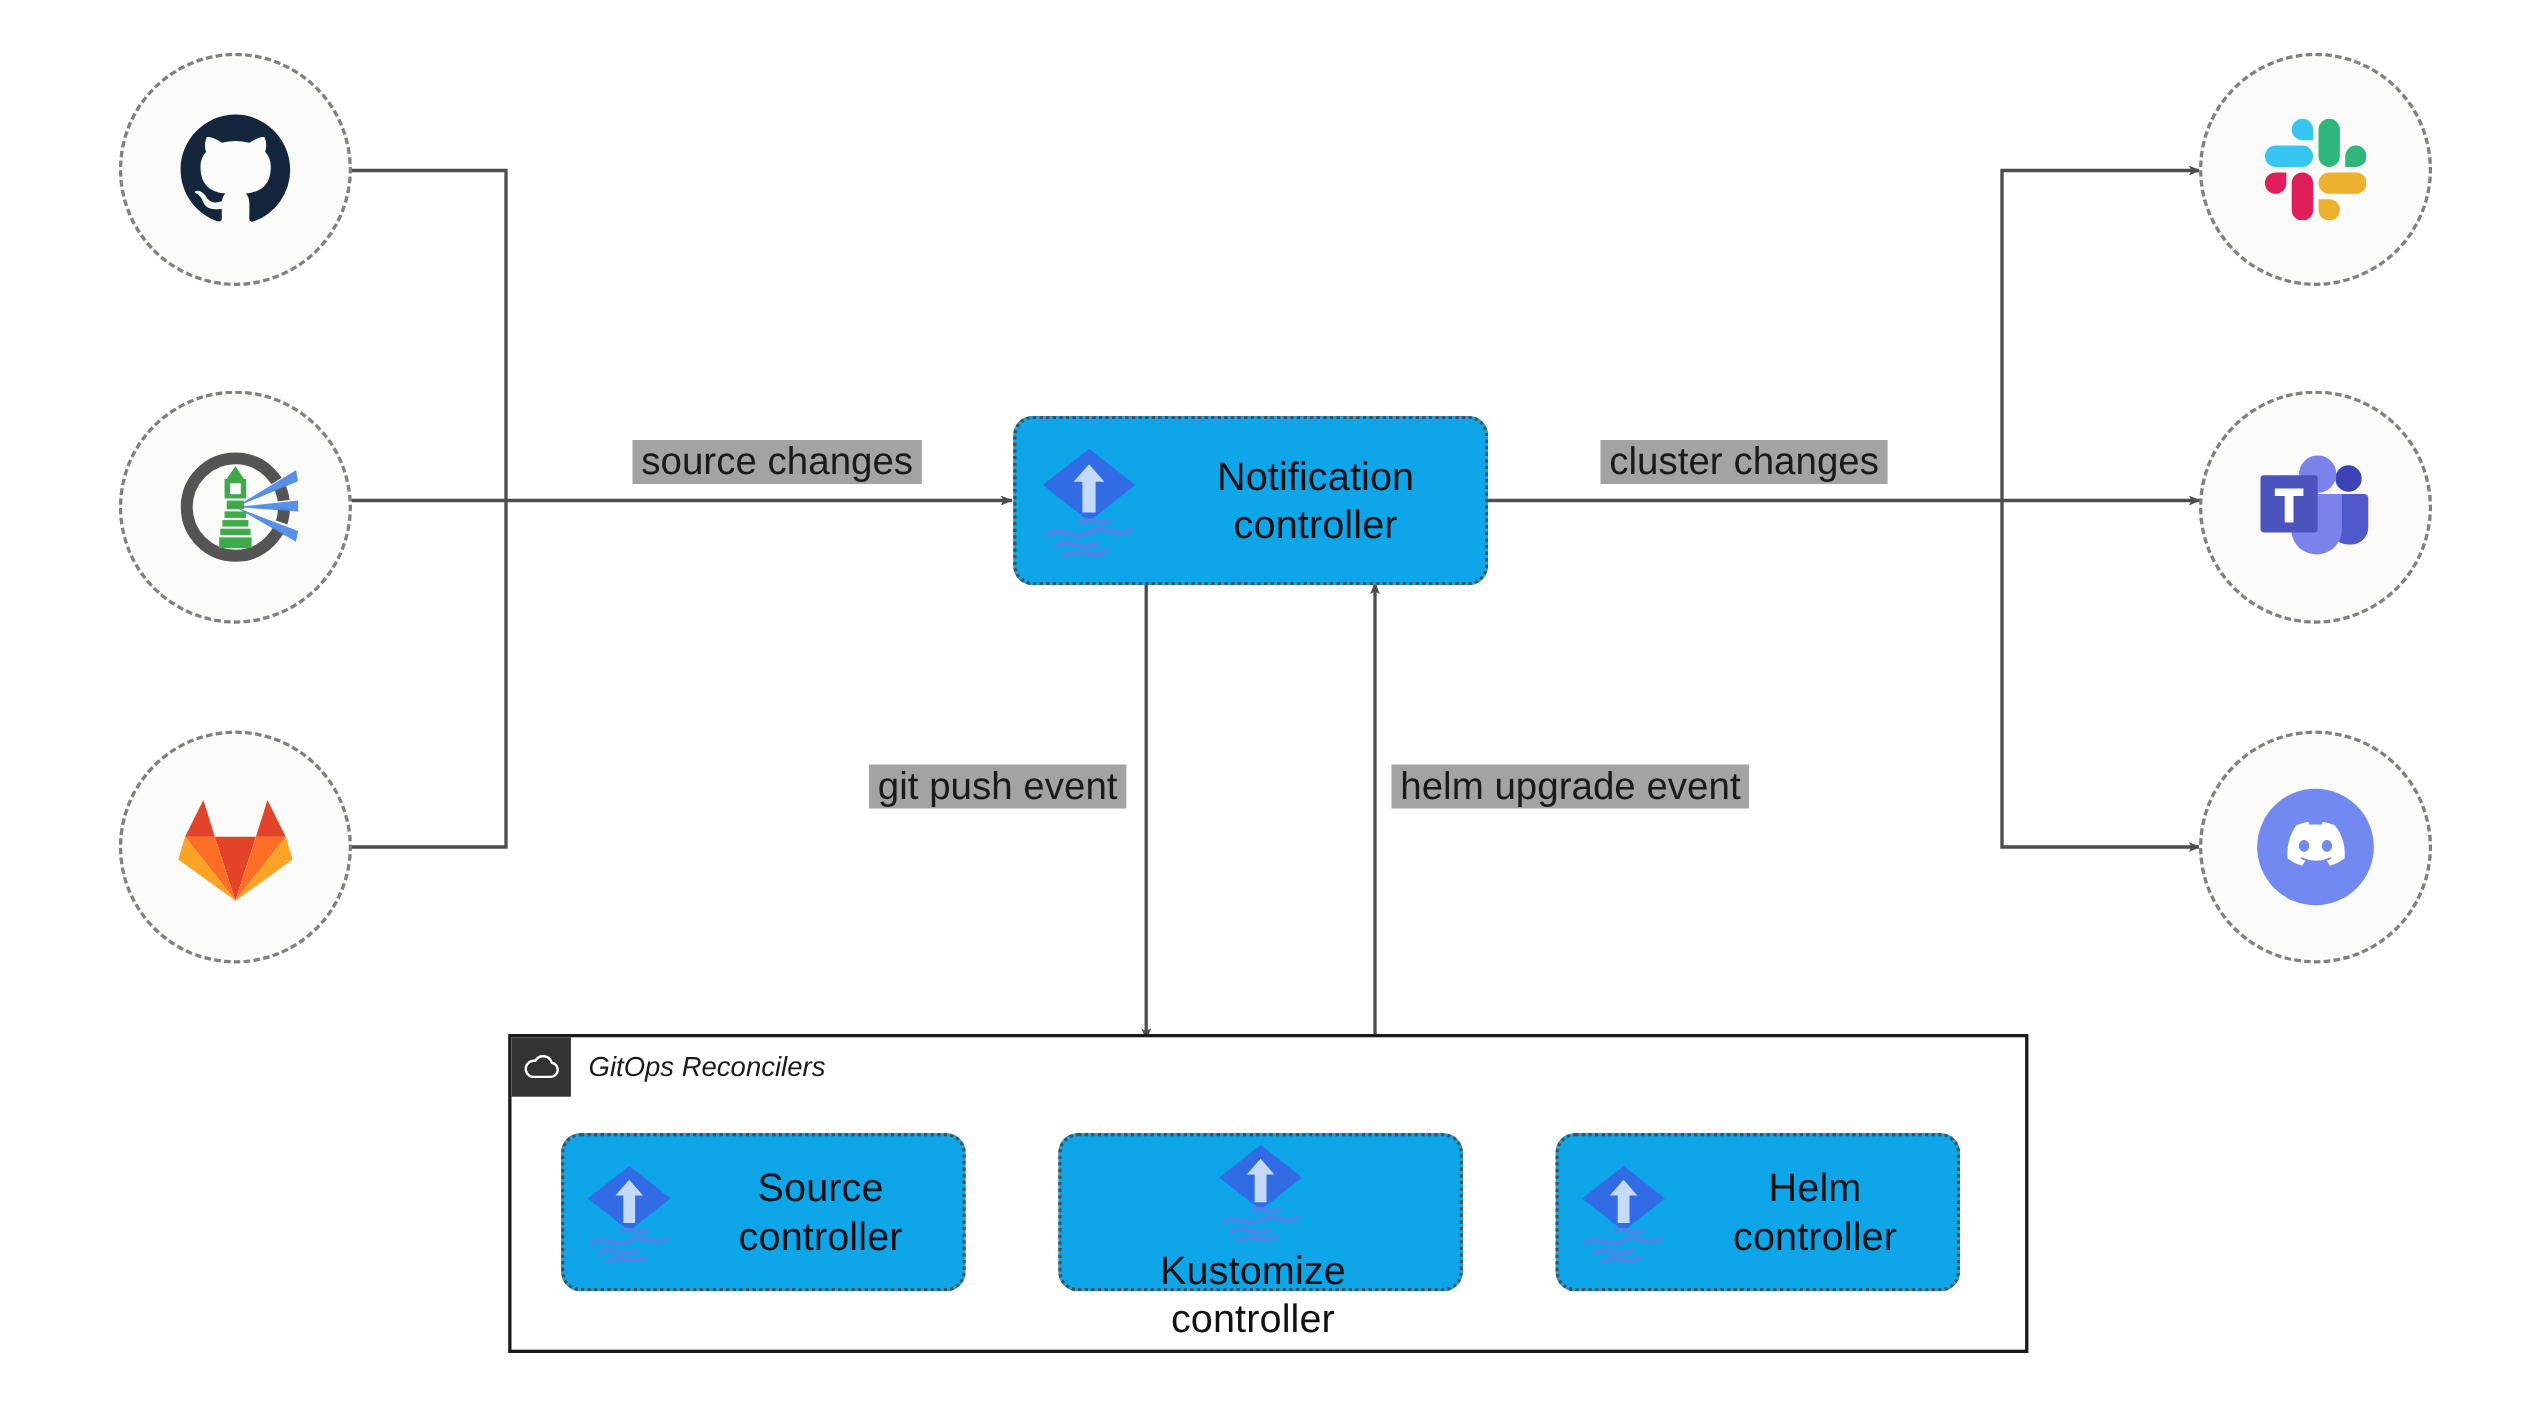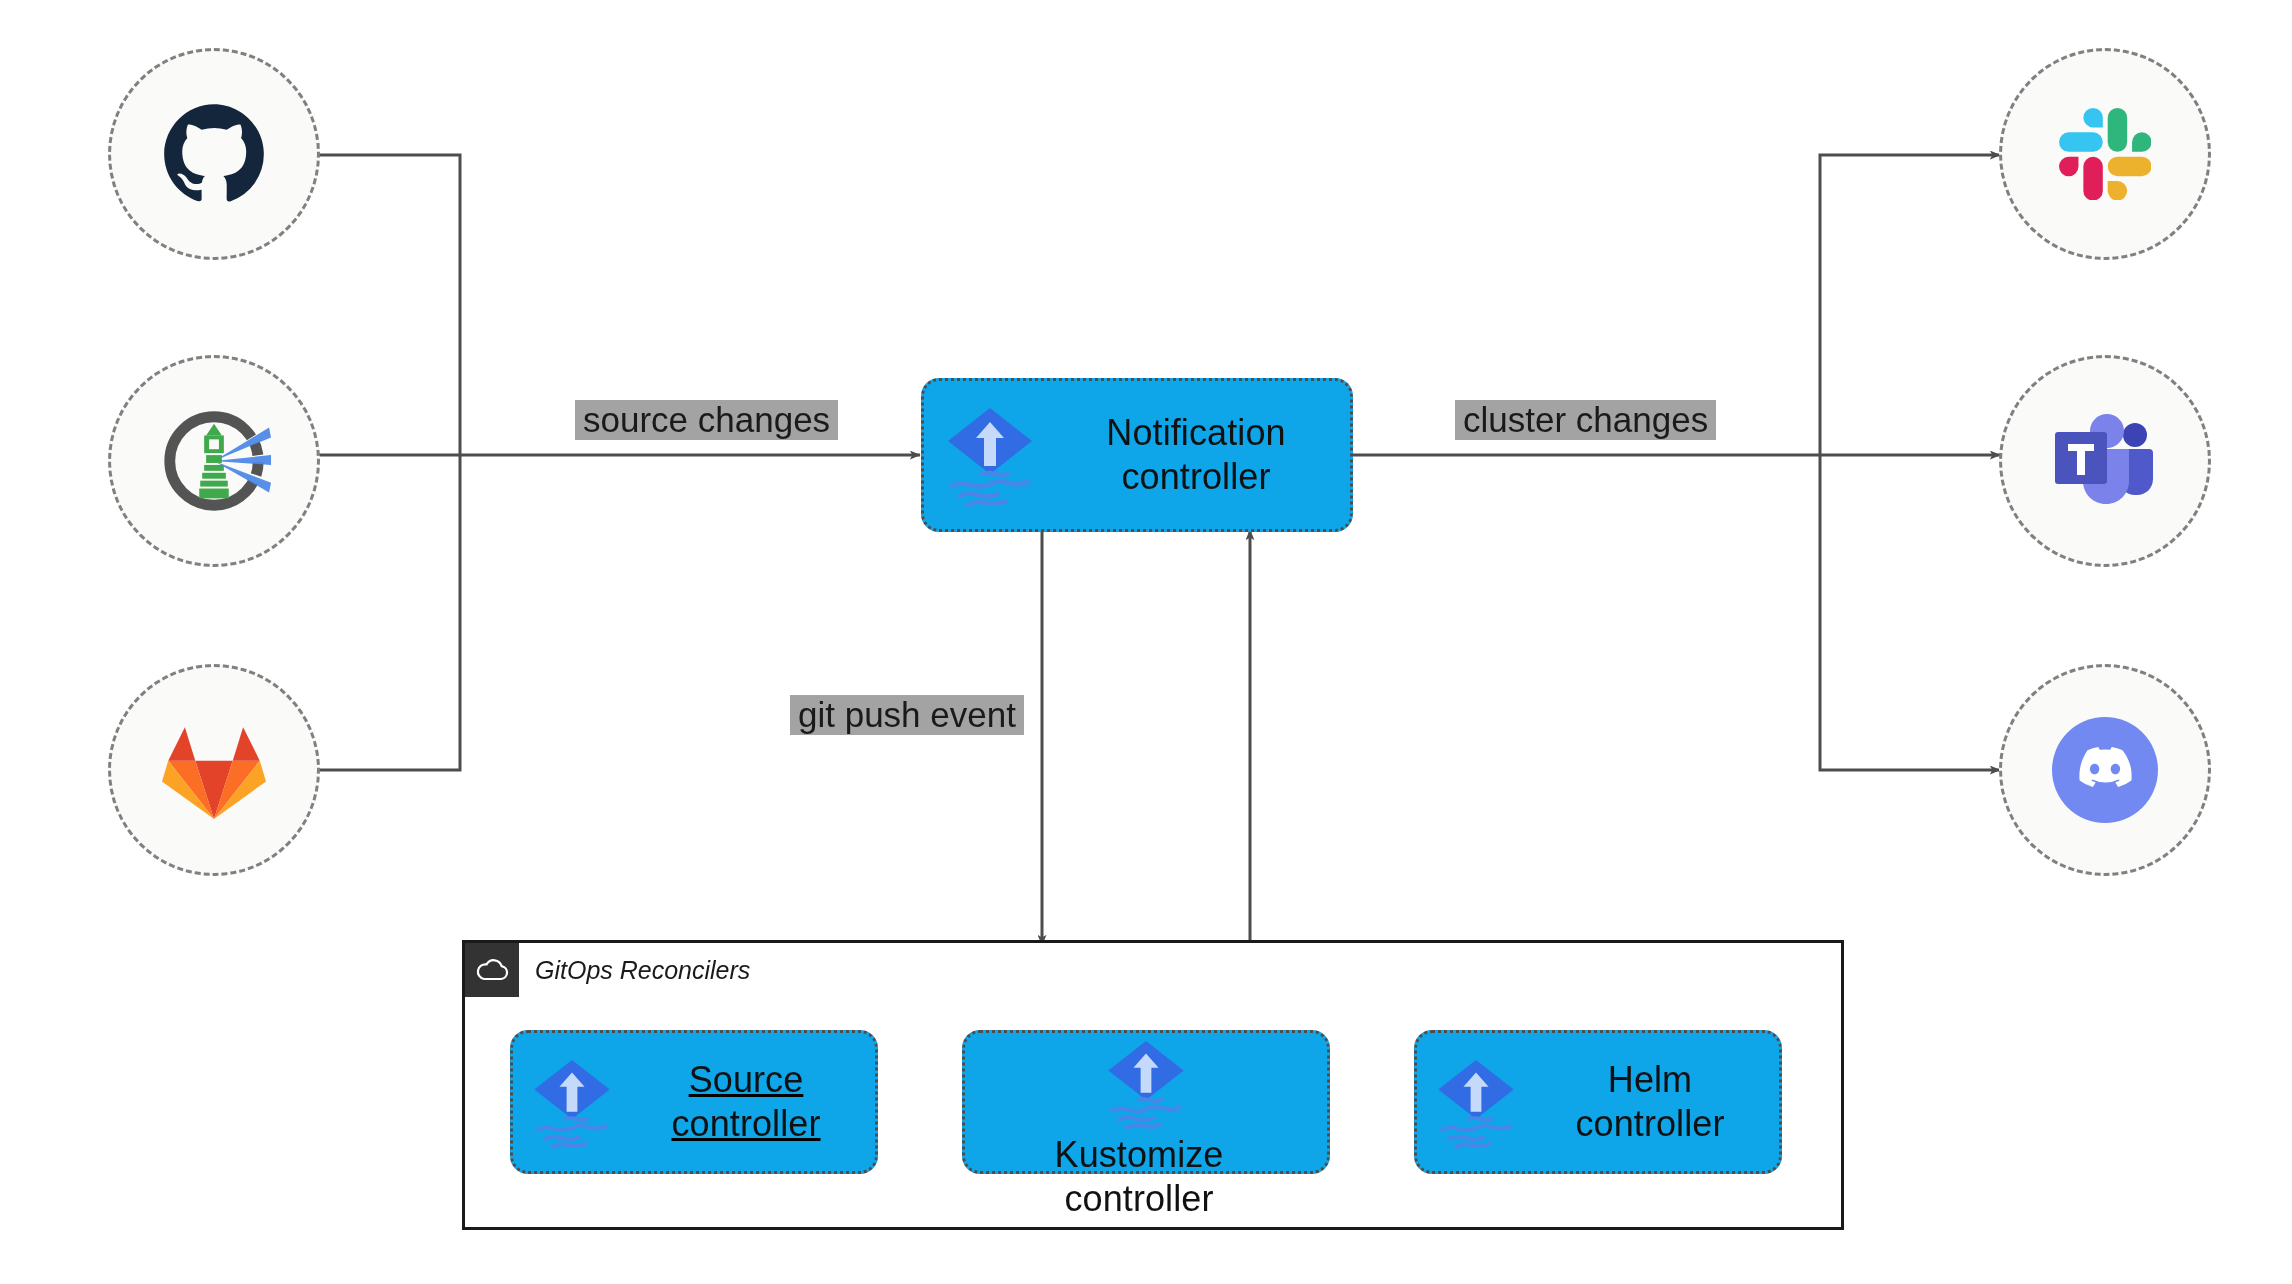--- a/index.html
+++ b/index.html
@@ -266,21 +266,21 @@
     <div id="reconcilers-header">
       <span id="reconcilers-badge">
         <svg width="34" height="24" viewBox="0 0 34 24" aria-hidden="true">
           <path d="M9 21h17a6.5 6.5 0 0 0 .6-12.9A8.2 8.2 0 0 0 11.6 6.4 6.8 6.8 0 0 0 9 21z" fill="none" stroke="#ffffff" stroke-width="2.2" stroke-linejoin="round"></path>
         </svg>
       </span>
       <span id="reconcilers-title">GitOps Reconcilers</span>
     </div>
   </div>
 
-  <div class="ctl-box" style="left:510px; top:1030px; width:368px; height:144px;text-decoration:underline;">
+  <div class="ctl-box" style="left:510px; top:1030px; width:368px; height:144px;">
     <span class="ctl-icon" style="width:118px;">
       <svg width="86" height="100" viewBox="0 0 96 110" aria-hidden="true">
         <polygon points="48,8 90,41 48,74 6,41" fill="#326ce5"></polygon>
         <path d="M48 22 L62 38 L54 38 L54 66 L42 66 L42 38 L34 38 Z" fill="#c5dafa"></path>
         <g stroke="#4a86e8" stroke-width="4.4" fill="none" stroke-linecap="round">
           <path d="M10 86 C24 78, 34 92, 48 84"></path>
           <path d="M18 96 C32 88, 42 102, 56 94"></path>
           <path d="M26 105 C40 97, 50 109, 64 101"></path>
           <path d="M48 84 C62 76, 72 90, 86 82"></path>
           <path d="M40 74 C50 70, 56 78, 66 74"></path>
@@ -326,14 +326,15 @@
     <span class="ctl-label">Helm
 controller</span>
   </div>
 
   <span class="edge-label" style="left:575px; top:400px;">source changes</span>
 
   <span class="edge-label" style="left:1455px; top:400px;">cluster changes</span>
 
   <span class="edge-label" style="left:790px; top:695px;">git push event</span>
 
+  <span class="edge-label" style="left:1265px; top:695px;">helm upgrade event</span>
 
 </div>
 
 </body></html>

